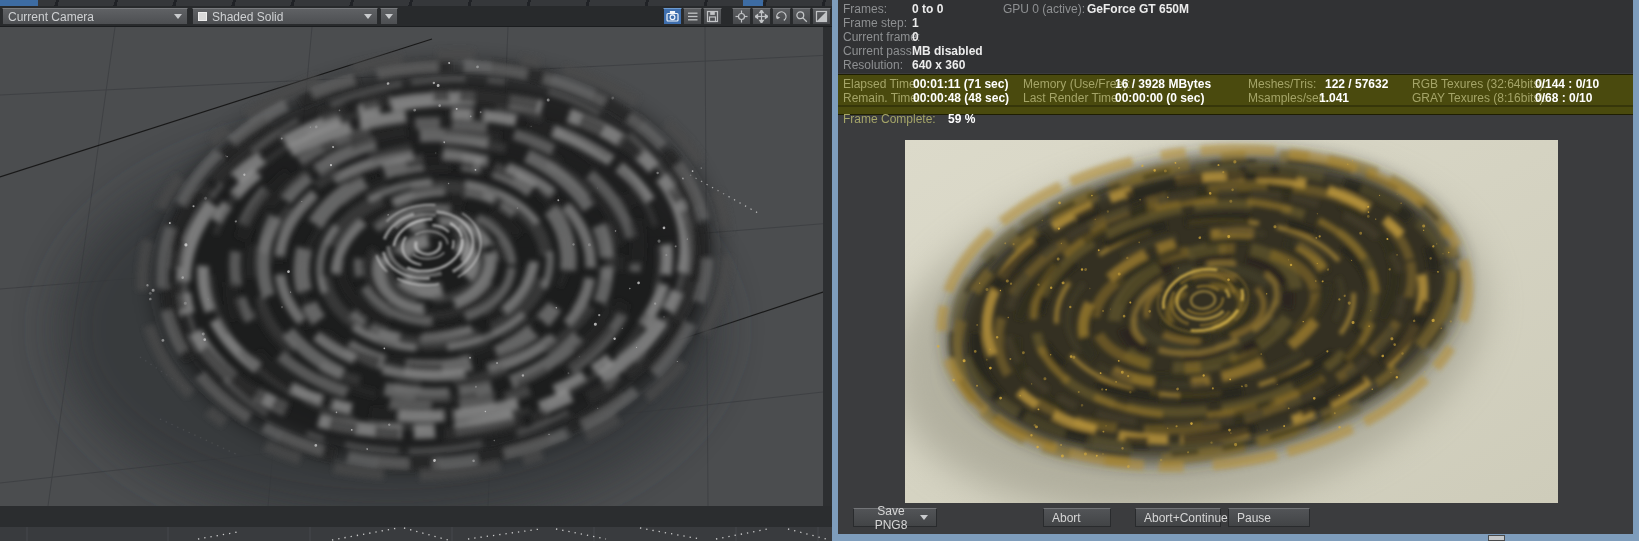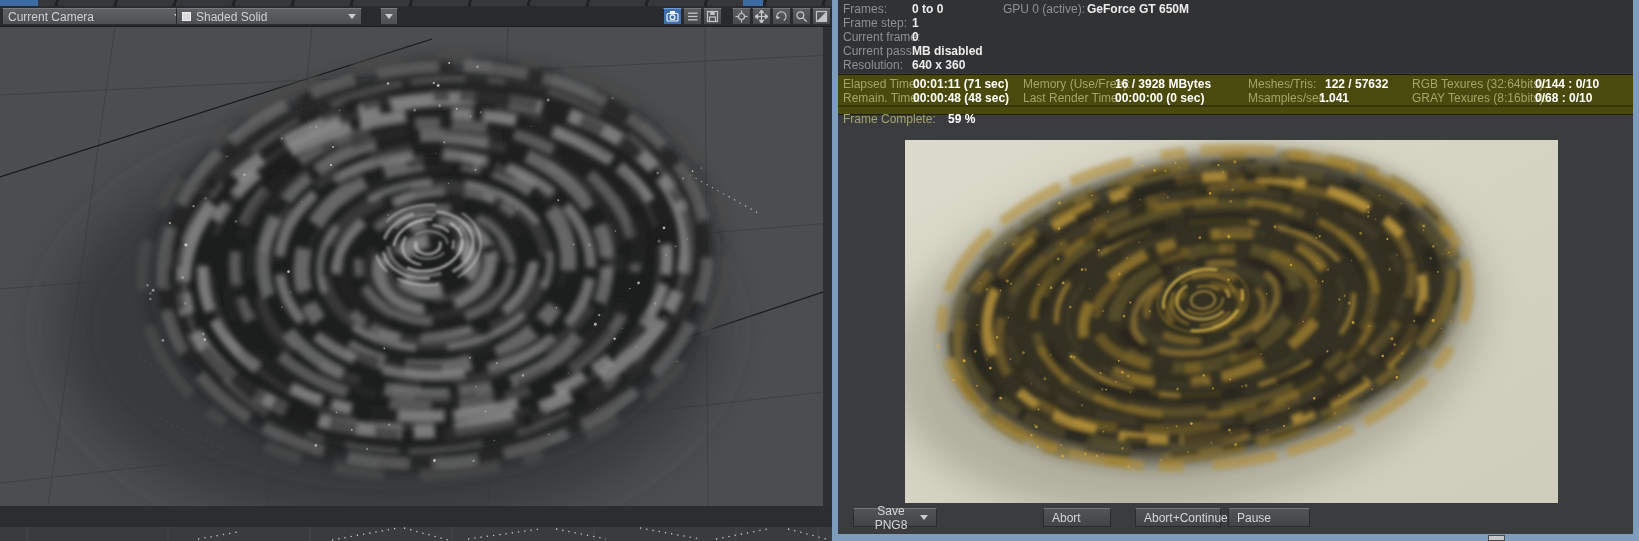--- a/index.html
+++ b/index.html
@@ -84,21 +84,21 @@
     <div class="tabstrip">
       <div class="tabblue tb1"></div>
       <div class="tabblue tb2"></div>
     </div>
 
     <div class="vp-bar vp-top">
       <div class="dd" style="left:2px;width:186px;">
         <span class="dd-label">Current Camera</span>
         <span class="arrow"></span>
       </div>
-      <div class="dd" style="left:176px;width:186px;">
+      <div class="dd" style="left:192px;width:186px;">
         <span class="swatch"></span>
         <span class="dd-label">Shaded Solid</span>
         <span class="arrow"></span>
       </div>
       <div class="dd dd-mini">
         <span class="arrow"></span>
       </div>
 
       <div class="toolbar">
         <div class="icon-btn active">

